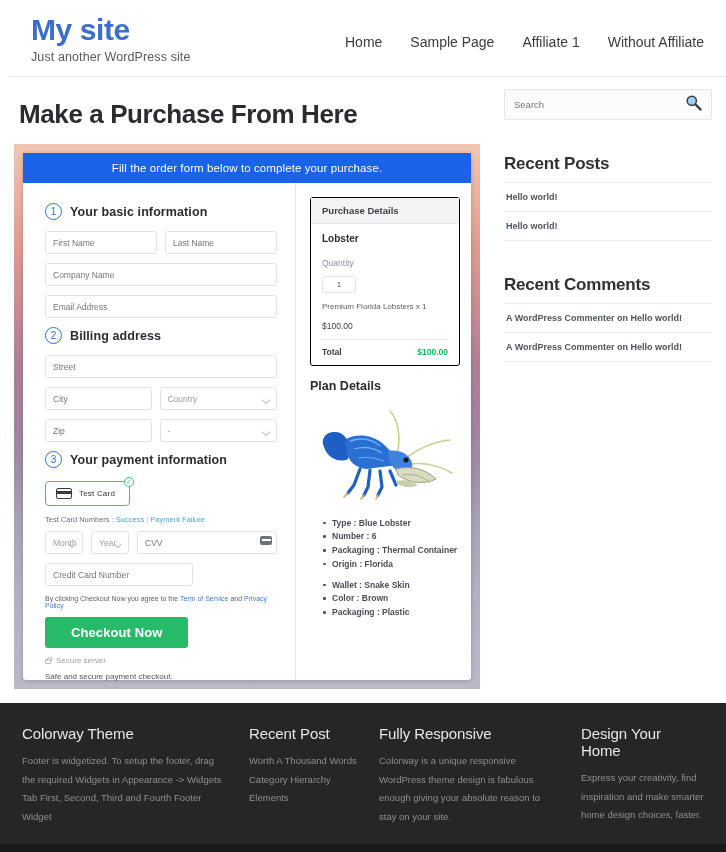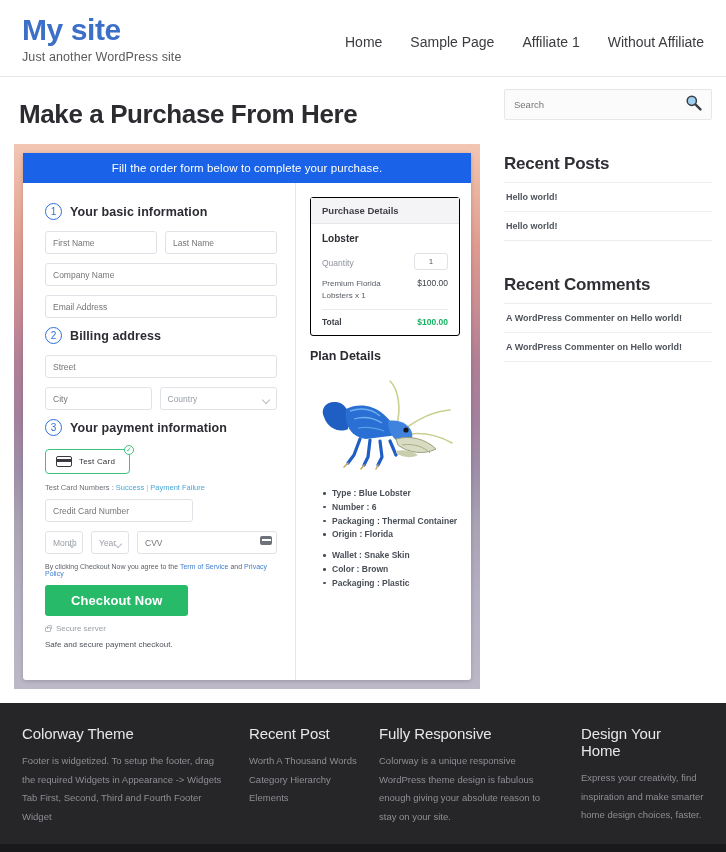--- a/index.html
+++ b/index.html
@@ -11,20 +11,21 @@
   }
 
   
   .site-header {
     height: 77px;
     padding: 12px 22px 0 22px;
     display: flex;
     align-items: flex-start;
     justify-content: space-between;
     border-bottom: 1px solid #e9e9ea;
+    margin-left: 9px;
   }
   .brand-block { padding-top: 2px; }
   .site-title {
     font-size: 30px; font-weight: 700; color: #3c6fc7;
     letter-spacing: -0.4px; line-height: 1.05;
   }
   .site-tagline {
     font-size: 12.5px; color: #5a5a5e; margin-top: 4px; letter-spacing: .1px;
   }
   .main-nav { display: flex; gap: 28px; padding-top: 22px; padding-right: 0px; }
@@ -170,21 +171,21 @@
   
   .pd-card { border: 1px solid #000000; border-radius: 3px; background: #fff; }
   .pd-head {
     background: #f4f4f6; border-bottom: 1px solid #e6e6e8;
     padding: 7px 11px; font-size: 9.5px; font-weight: 700; color: #3e3e45;
   }
   .pd-body { padding: 9px 11px 8px; }
   .pd-item { font-size: 10px; font-weight: 700; color: #2c2c33; margin-bottom: 9px; }
   .pd-line {
     display: flex; justify-content: space-between; align-items: flex-start;
-    gap: 8px; margin-bottom: 8px;
+    gap: 8px; margin-bottom: 8px; flex-direction: column;
   }
   .pd-qty-label { font-size: 8.5px; color: #8d939b; padding-top: 5px; }
   .pd-qty-box {
     width: 34px; height: 17px; border: 1px solid #dfe2e6; border-radius: 3px;
     font-size: 8px; color: #55595f; text-align: center; background: #fff;
     font-family: "Liberation Sans", sans-serif;
   }
   .pd-desc { font-size: 8px; color: #585d64; line-height: 1.45; }
   .pd-price { font-size: 8.5px; color: #3d4148; white-space: nowrap; }
   .pd-total {
@@ -300,51 +301,57 @@
 
             <div class="fld-row">
               <input class="fld wide" placeholder="Street" style="">
             </div>
             <div class="fld-row">
               <input class="fld" placeholder="City" style="">
               <div class="fld sel">
                 <span>Country</span>
               </div>
             </div>
+            <div class="fld-row">
+              <input class="fld" placeholder="Zip" style="">
+              <div class="fld sel">
+                <span>-</span>
+              </div>
+            </div>
 
             <div class="step">
               <span class="step-num">3</span>
               <span class="step-label">Your payment information</span>
             </div>
 
             <div class="card-tab">
               <span class="tick">✓</span>
               <span class="card-glyph"></span>
               <span class="card-tab-label">Test Card</span>
             </div>
 
             <div class="testnum">
               <span>Test Card Numbers : </span><a href="#">Success</a><span class="sep"> | </span><a href="#">Payment Failure</a>
             </div>
 
             <div class="fld-row">
-              <input class="fld" style="flex: 0 0 148px;" placeholder="Credit Card Number">
-            </div>
-
-            <div class="fld-row">
               <div class="fld sel">
                 <span>Month</span>
               </div>
               <div class="fld sel">
                 <span>Year</span>
               </div>
               <div class="cvv-wrap" style="flex:1 1 0;display:flex">
                 <input class="fld" style="flex: 1 1 0px; padding-right: 20px;" placeholder="CVV">
                 <span class="cvv-ico"></span>
               </div>
+            </div>
+
+            <div class="fld-row">
+              <input class="fld" style="flex: 0 0 148px;" placeholder="Credit Card Number">
             </div>
 
             <div class="agree">
               <span>By clicking Checkout Now you agree to the </span><a href="#">Term of Service</a><span> and </span><a href="#">Privacy Policy</a>
             </div>
 
             <button class="checkout-btn">Checkout Now</button>
 
             <div class="secure-row">
               <span class="lock"></span>

